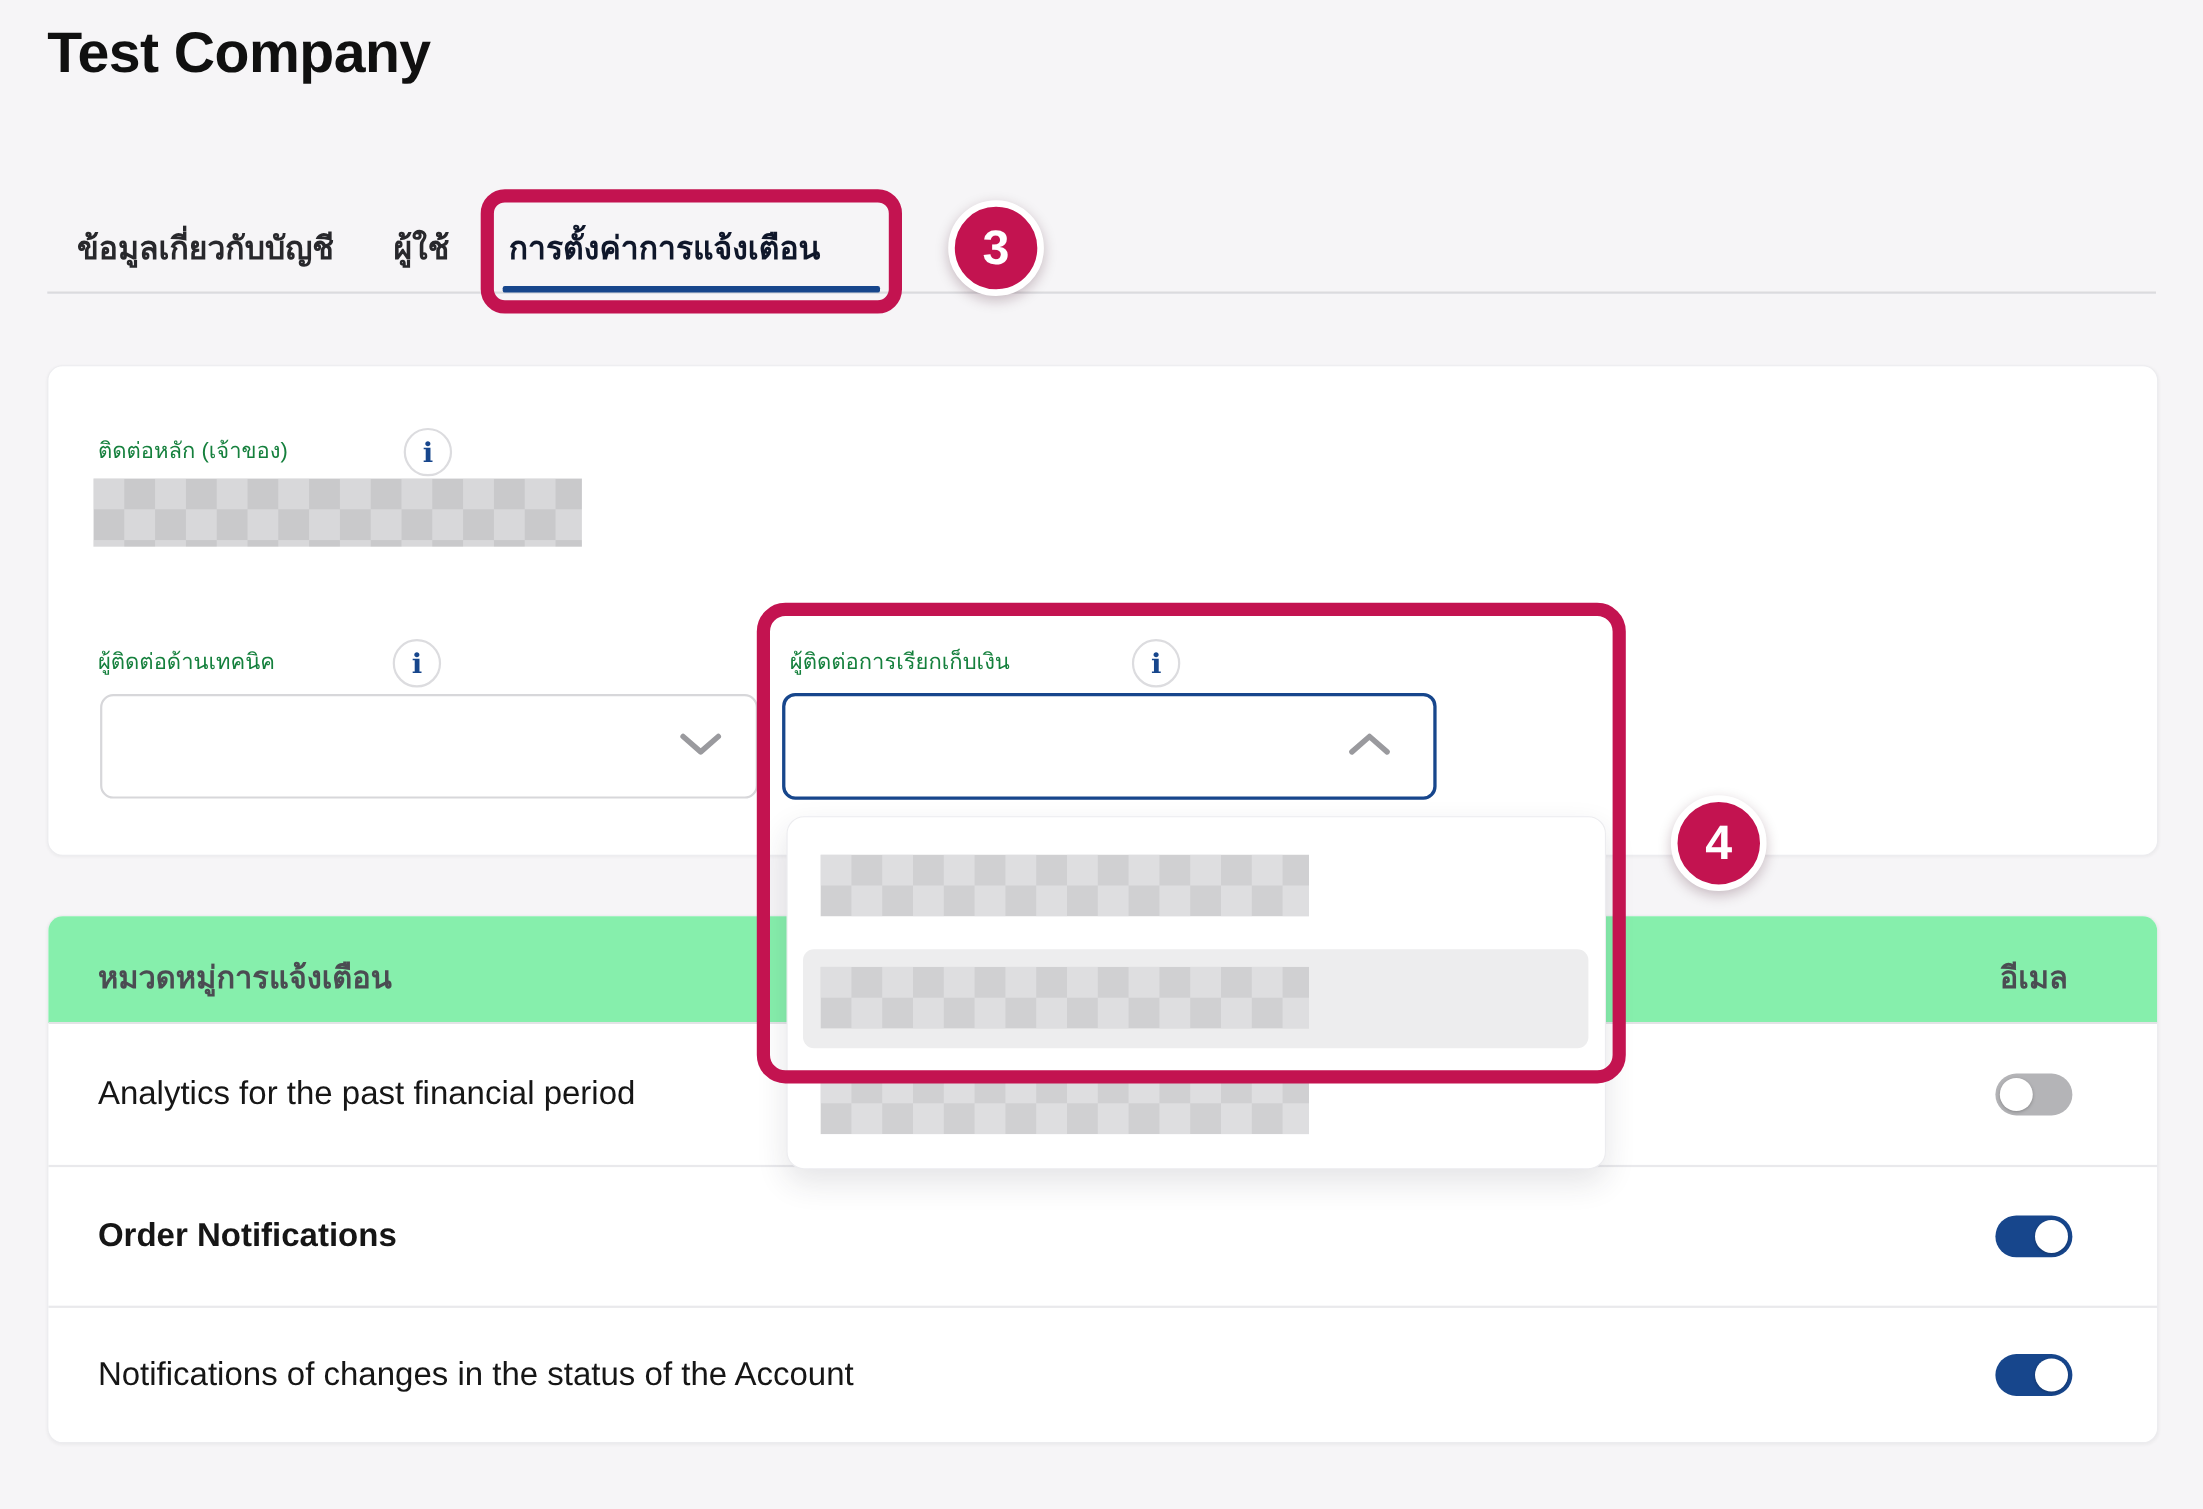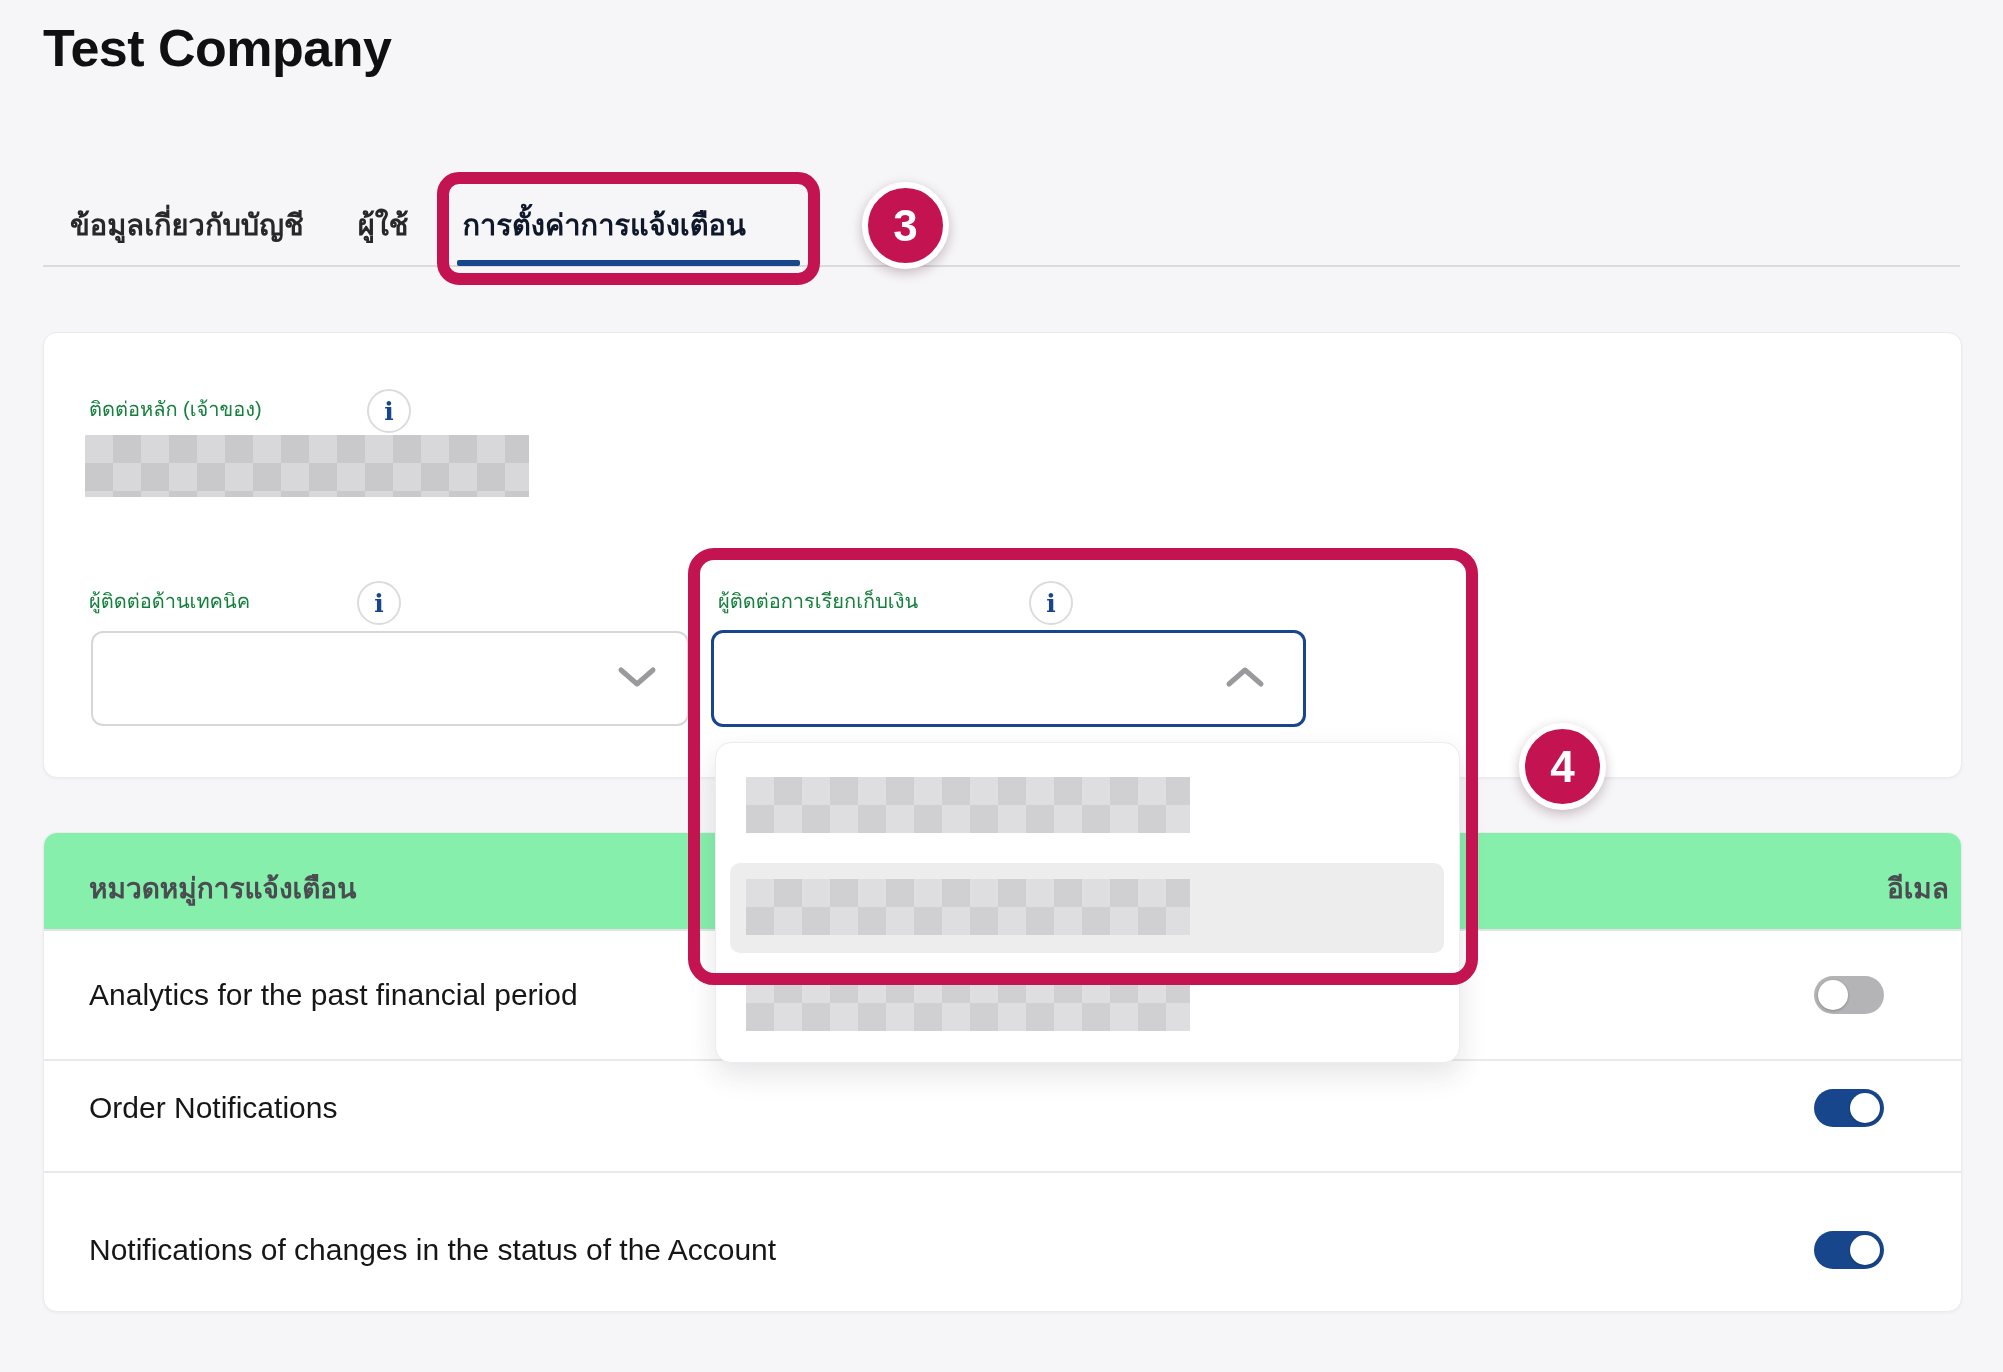--- a/index.html
+++ b/index.html
@@ -42,25 +42,25 @@
   .dd-panel{position:absolute;left:715px;top:742px;width:743px;height:319px;background:#fff;border:1px solid #ececef;border-radius:16px;box-shadow:0 12px 28px rgba(40,40,60,.12);z-index:5;}
   .dd-opt-block{position:absolute;width:444px;height:56px;}
   .dd-hl{position:absolute;left:14px;top:120px;width:714px;height:90px;background:#ededee;border-radius:10px;}
   .opt1{left:30px;top:34px;}
   .opt2{left:30px;top:136px;}
   .opt3{left:30px;top:232px;}
 
   
   .tbl-header{position:absolute;left:0;top:0;width:100%;height:98px;background:#86efac;border-bottom:2px solid #e3e3e6;border-radius:13px 13px 0 0;box-sizing:border-box;}
   .tbl-header-cat{position:absolute;left:45px;top:33px;font-size:28px;font-weight:600;color:#4b4c52;}
-  .tbl-header-email{position:absolute;left:1705px;top:33px;width:200px;text-align:right;font-size:28px;font-weight:600;color:#4b4c52;}
+  .tbl-header-email{position:absolute;left:1705px;top:33px;width:200px;text-align:center;font-size:28px;font-weight:600;color:#4b4c52;}
   .trow{position:absolute;left:0;width:100%;box-sizing:border-box;border-bottom:2px solid #e9e9ec;}
   .trow:last-child{border-bottom:none;}
   .row1{top:98px;height:130px;text-align:right;}
-  .row2{top:212px;height:128px;}
+  .row2{top:228px;height:128px;font-weight:bold;}
   .row3{top:356px;height:122px;border-bottom:none;}
   .trow-label{position:absolute;left:45px;top:50%;transform:translateY(-50%);font-size:30px;color:#161616;white-space:nowrap;}
 
   
   .toggle{position:absolute;left:1770px;top:50%;transform:translateY(-50%);width:70px;height:38px;border-radius:19px;background:#b4b4b7;cursor:pointer;}
   .toggle .knob{position:absolute;top:4px;left:4px;width:30px;height:30px;border-radius:50%;background:#fff;box-shadow:0 1px 3px rgba(0,0,0,.25);transition:left .1s;}
   .toggle.on{background:#17468C;}
   .toggle.on .knob{left:36px;}
 
   

